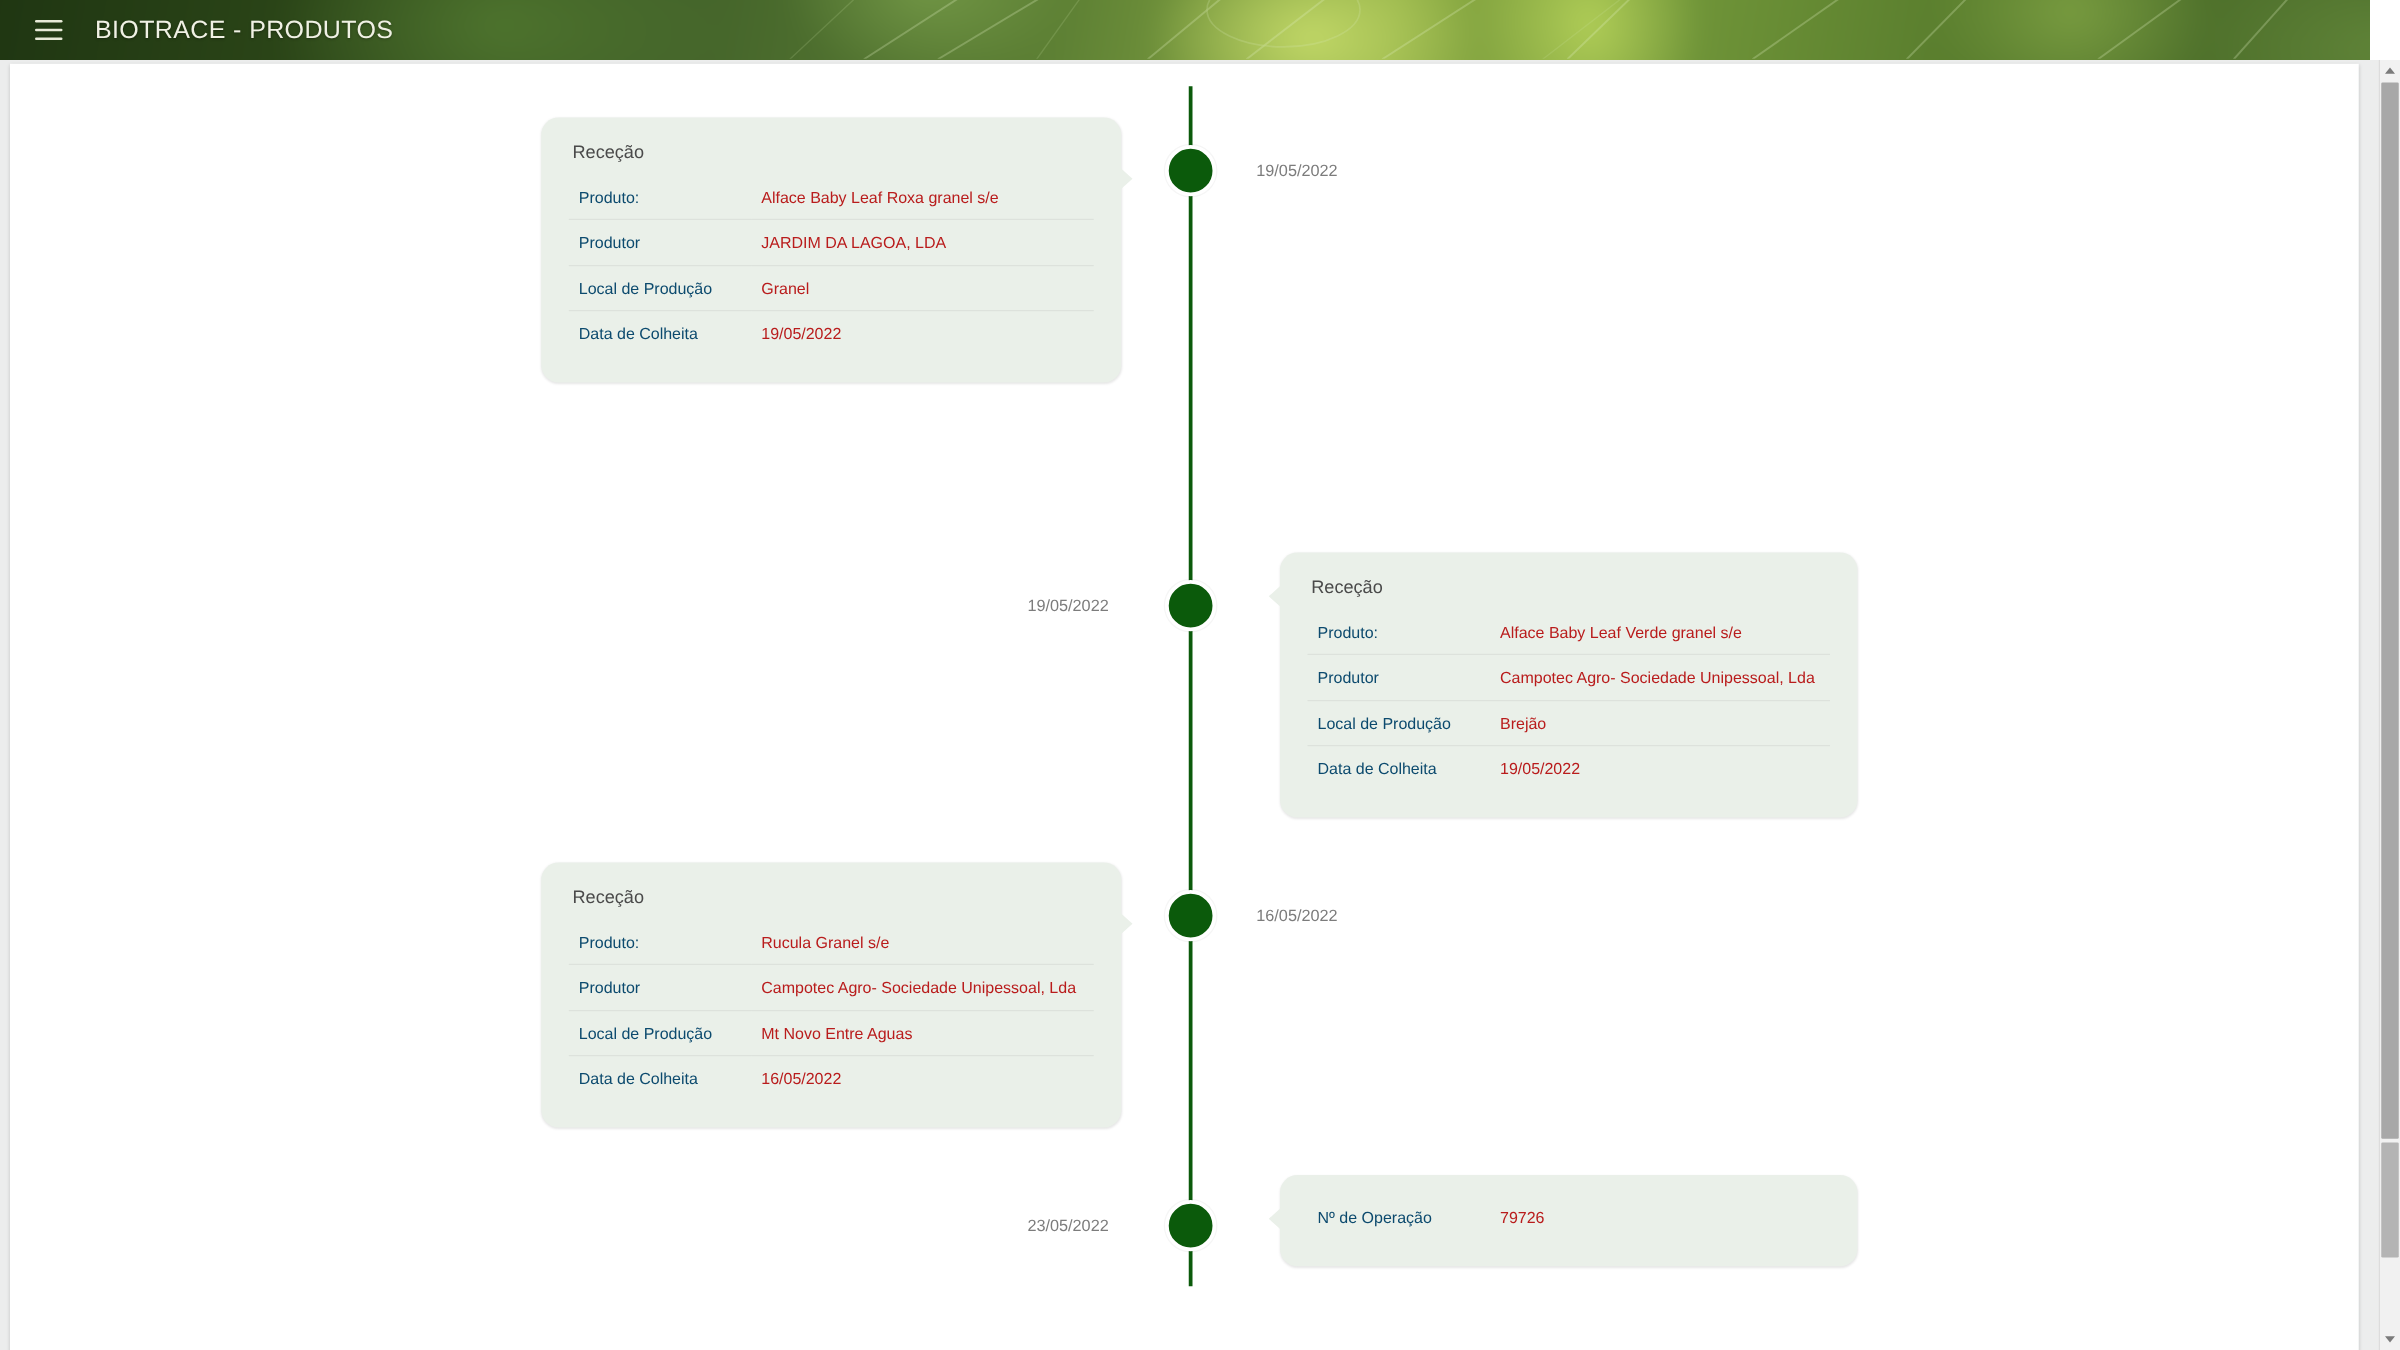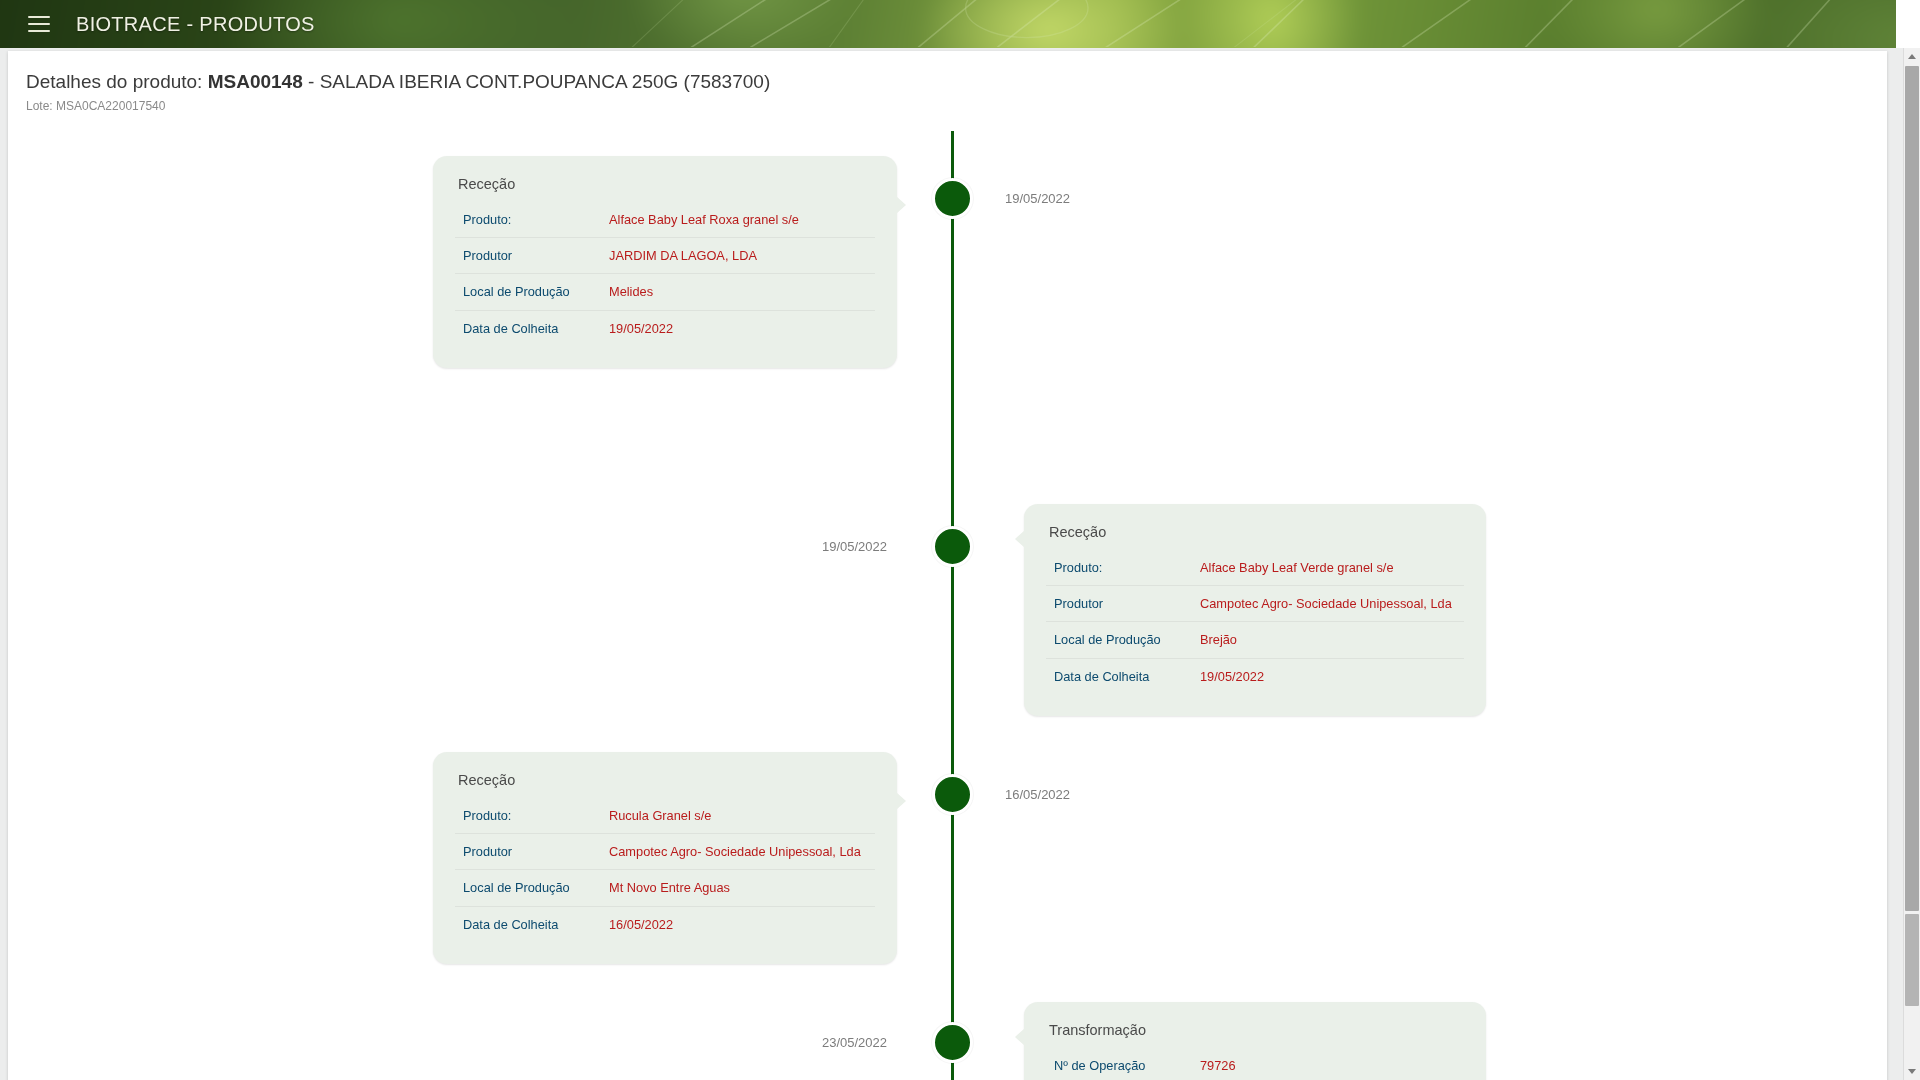--- a/index.html
+++ b/index.html
@@ -249,26 +249,20 @@
       <span></span>
       <span></span>
     </div>
     <div class="appbar-title">BIOTRACE - PRODUTOS</div>
   </div>
 </div>
 
 <div class="page">
   <div class="sheet">
 
-    <div class="page-head">
-      <div class="page-title">
-        <span>Detalhes do produto: </span><b>MSA00148</b><span> - </span><span>SALADA IBERIA CONT.POUPANCA 250G (7583700)</span>
-      </div>
-      <div class="page-sub">Lote: MSA0CA220017540</div>
-    </div>
 
     <div class="timeline">
       <div class="tl-axis"></div>
 
       <div class="tl-row">
         <div class="tl-dot" style="top:47px"></div>
         <div class="tl-date right" style="top:60px">19/05/2022</div>
         <div class="card left" style="top:25px">
           <div class="card-title">Receção</div>
           <table class="card-table">
@@ -276,21 +270,21 @@
                 <tr>
               <td class="k">Produto:</td>
               <td class="v">Alface Baby Leaf Roxa granel s/e</td>
             </tr>
             <tr>
               <td class="k">Produtor</td>
               <td class="v">JARDIM DA LAGOA, LDA</td>
             </tr>
             <tr>
               <td class="k">Local de Produção</td>
-              <td class="v">Melides</td>
+              <td class="v">Granel</td>
             </tr>
             <tr>
               <td class="k">Data de Colheita</td>
               <td class="v">19/05/2022</td>
             </tr>
           </tbody>
             </table>
         </div>
       </div>
 
@@ -347,21 +341,20 @@
             </tr>
           </tbody>
             </table>
         </div>
       </div>
 
       <div class="tl-row">
         <div class="tl-dot" style="top:891px"></div>
         <div class="tl-date left" style="top:904px">23/05/2022</div>
         <div class="card right" style="top:871px">
-          <div class="card-title">Transformação</div>
           <table class="card-table">
             <tbody>
                 <tr>
               <td class="k">Nº de Operação</td>
               <td class="v">79726</td>
             </tr>
 
           </tbody>
             </table>
         </div>

